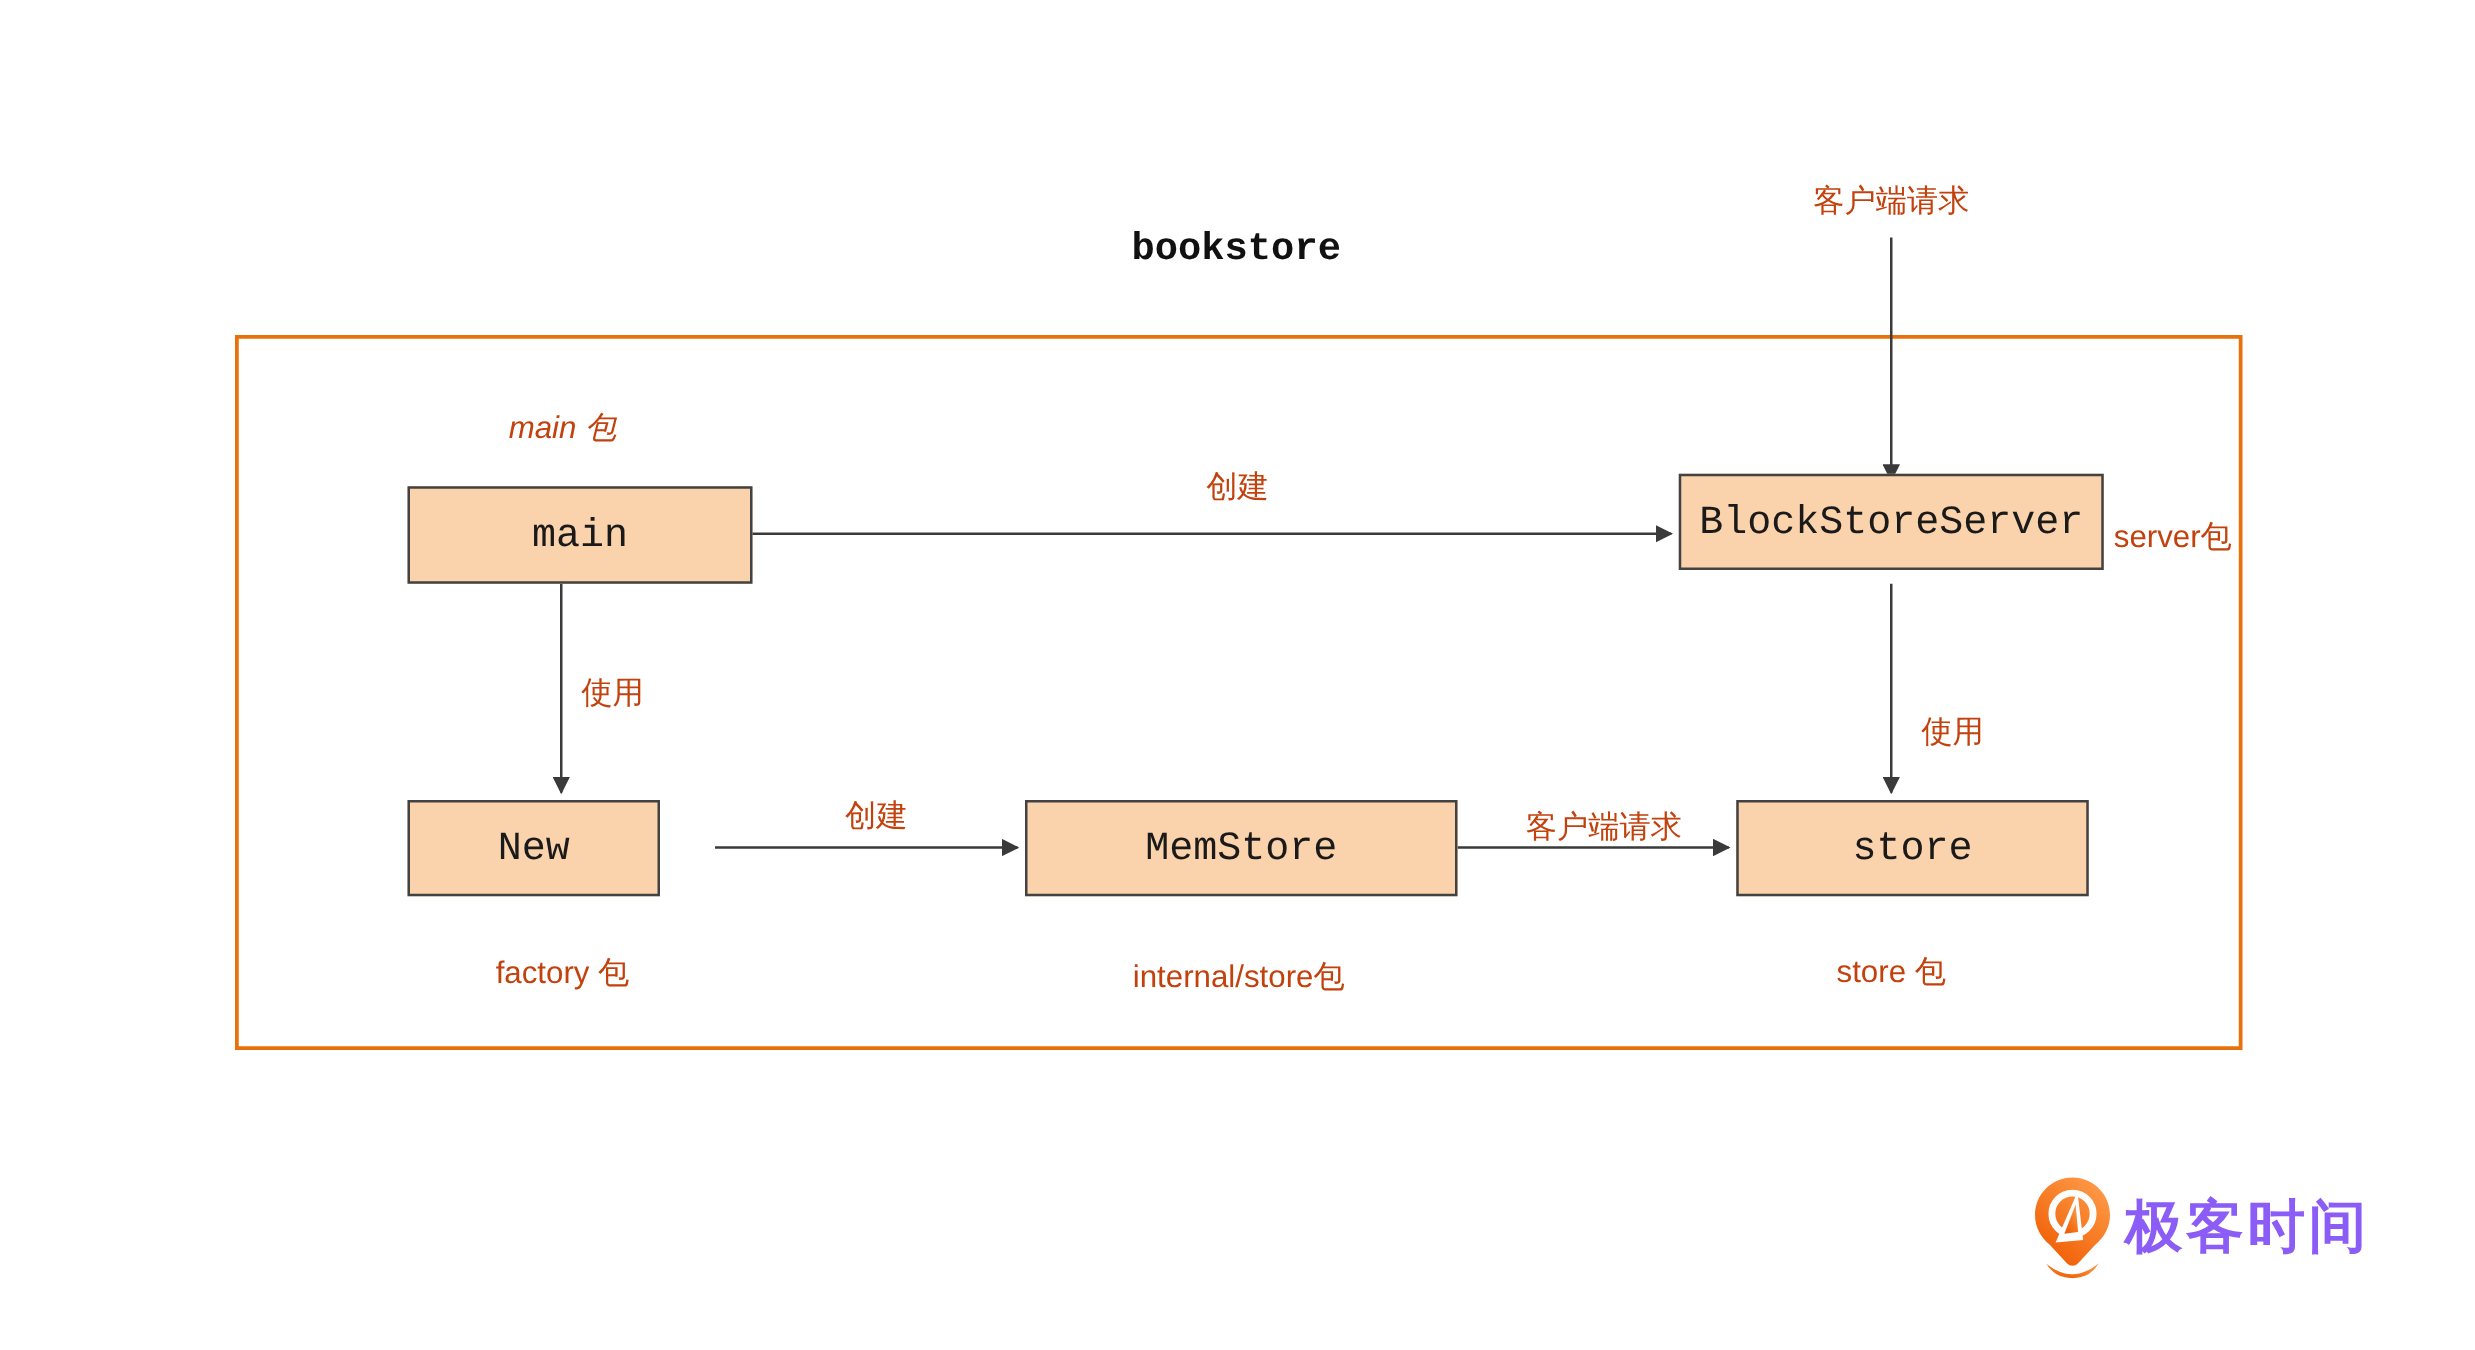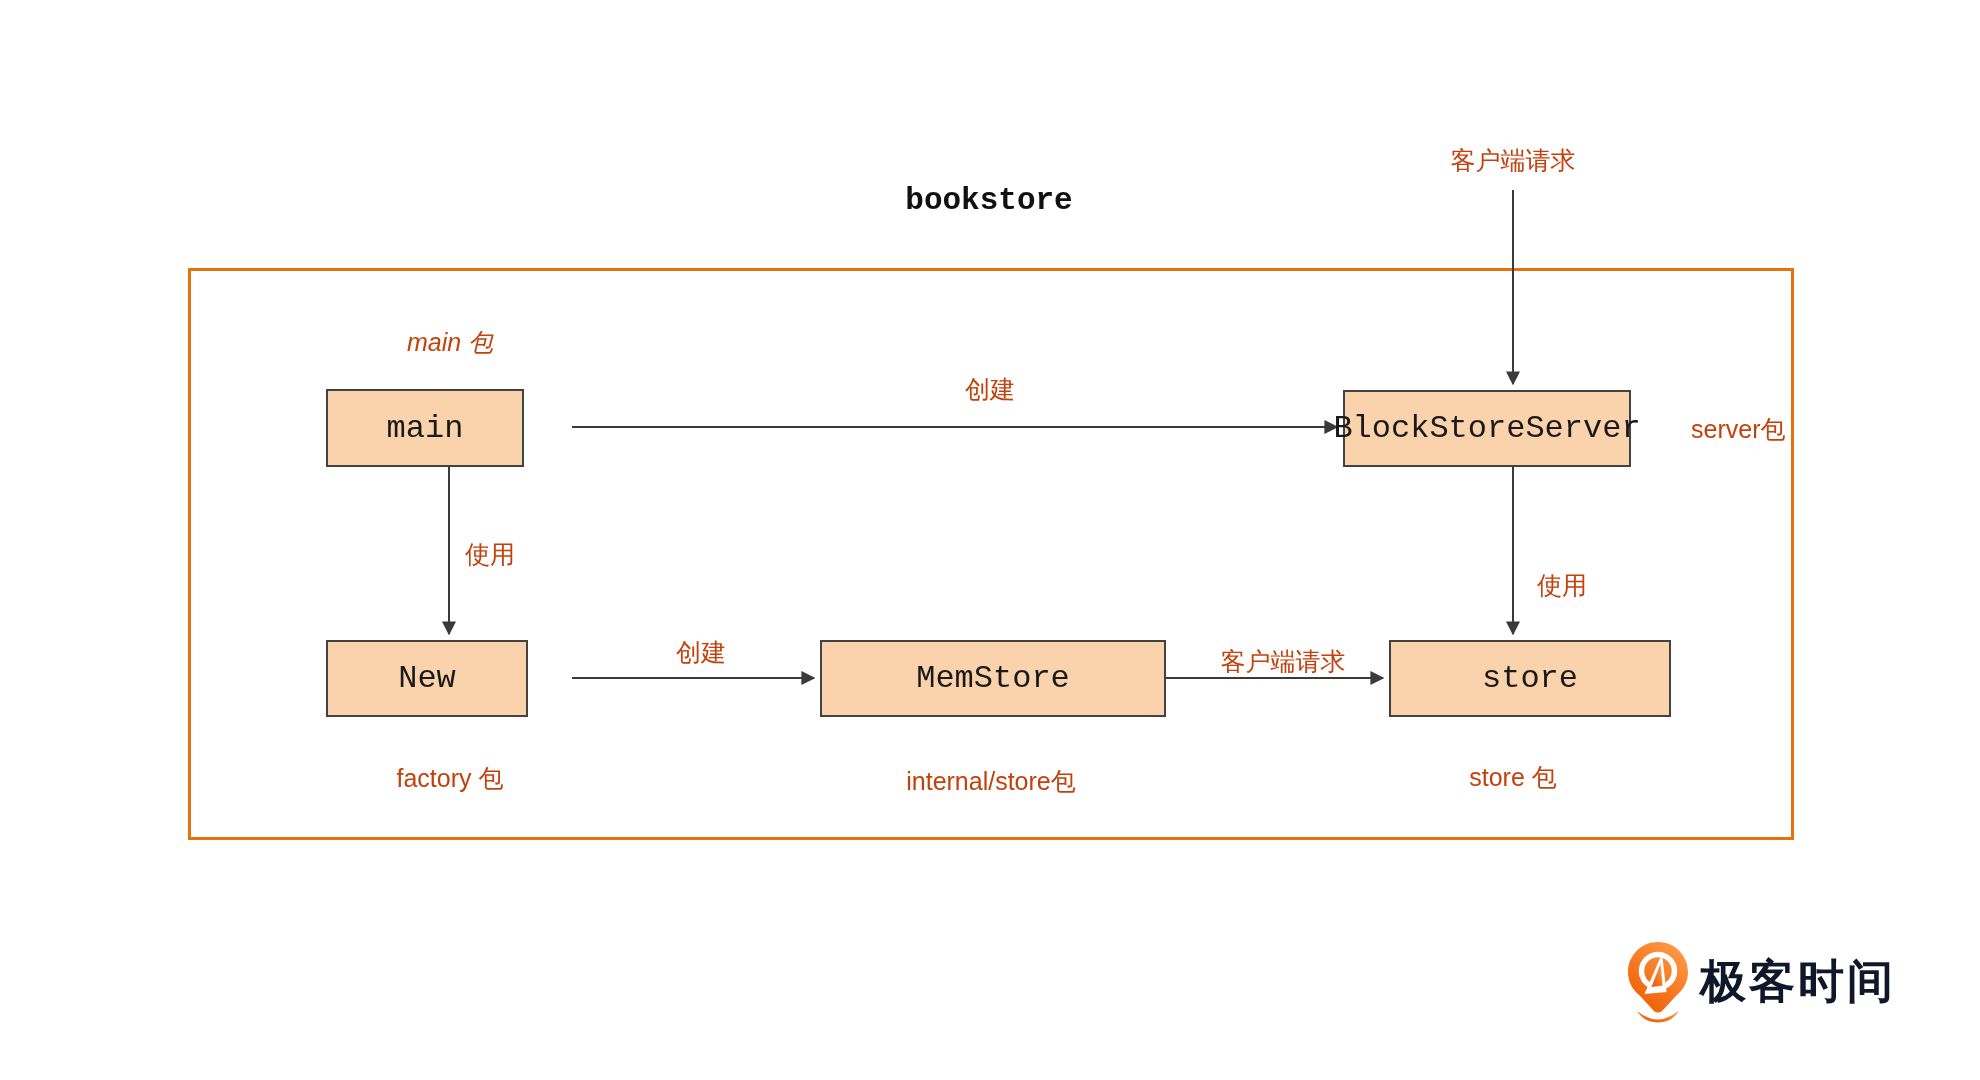--- a/index.html
+++ b/index.html
@@ -77,21 +77,21 @@
   }
   .logo-icon {
     width: 68px;
     height: 82px;
     display: block;
   }
   .logo-text {
     margin-left: 8px;
     font-size: 46px;
     font-weight: bold;
-    color: #0f172a;
+    color: #8b5cf6;
     letter-spacing: 3px;
     white-space: nowrap;
   }
 </style>
 </head>
 <body>
 
 <div class="canvas">
 
   <div class="container-box"></div>
@@ -109,22 +109,22 @@
       <line x1="1513" y1="467" x2="1513" y2="634" marker-end="url(#arrowhead)"></line>
       <line x1="572" y1="678" x2="814" y2="678" marker-end="url(#arrowhead)"></line>
       <line x1="1166" y1="678" x2="1383" y2="678" marker-end="url(#arrowhead)"></line>
     </g>
   </svg>
 
   <div class="diagram-title">bookstore</div>
 
   <div class="label" style="left:1513px; top:160px;">客户端请求</div>
 
-  <div class="node" style="left:326px; top:389px; width:198px; height:78px;">main</div>
-  <div class="node" style="left:1343px; top:390px; width:288px; height:77px;">BlockStoreServer</div>
+  <div class="node" style="left:326px; top:389px; width:276px; height:78px;">main</div>
+  <div class="node" style="left:1343px; top:379px; width:340px; height:77px;">BlockStoreServer</div>
   <div class="node" style="left:326px; top:640px; width:202px; height:77px;">New</div>
   <div class="node" style="left:820px; top:640px; width:346px; height:77px;font-family:Liberation Mono, monospace;">MemStore</div>
   <div class="node" style="left:1389px; top:640px; width:282px; height:77px;">store</div>
 
   <div class="label" style="left:450px; top:342px;font-style:italic;">main 包</div>
   <div class="label left-anchored" style="left:1691px; top:429px;">server包</div>
   <div class="label" style="left:450px; top:778px;">factory 包</div>
   <div class="label" style="left:991px; top:781px;">internal/store包</div>
   <div class="label" style="left:1513px; top:777px;">store 包</div>
 

